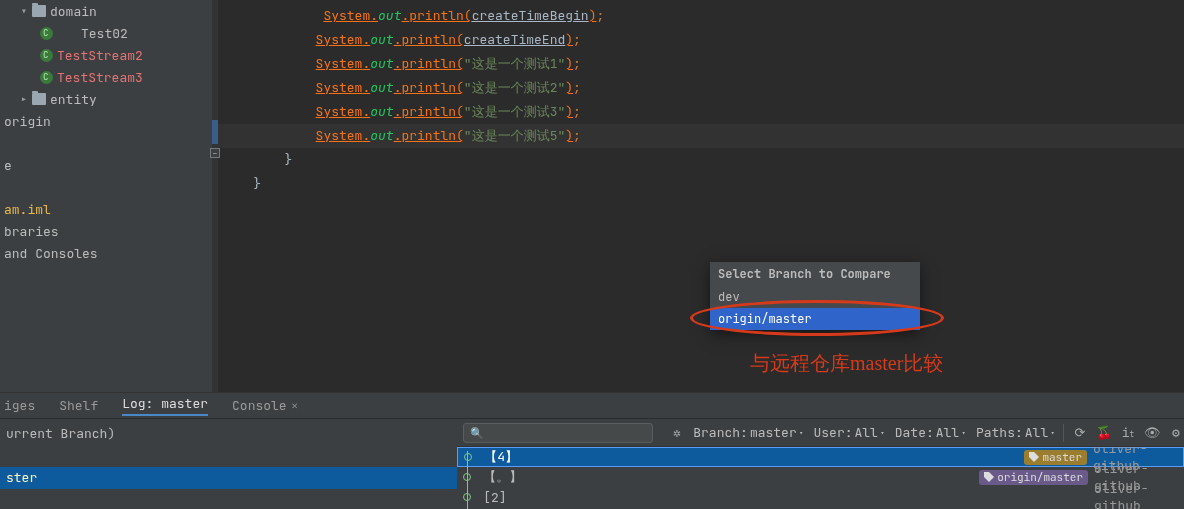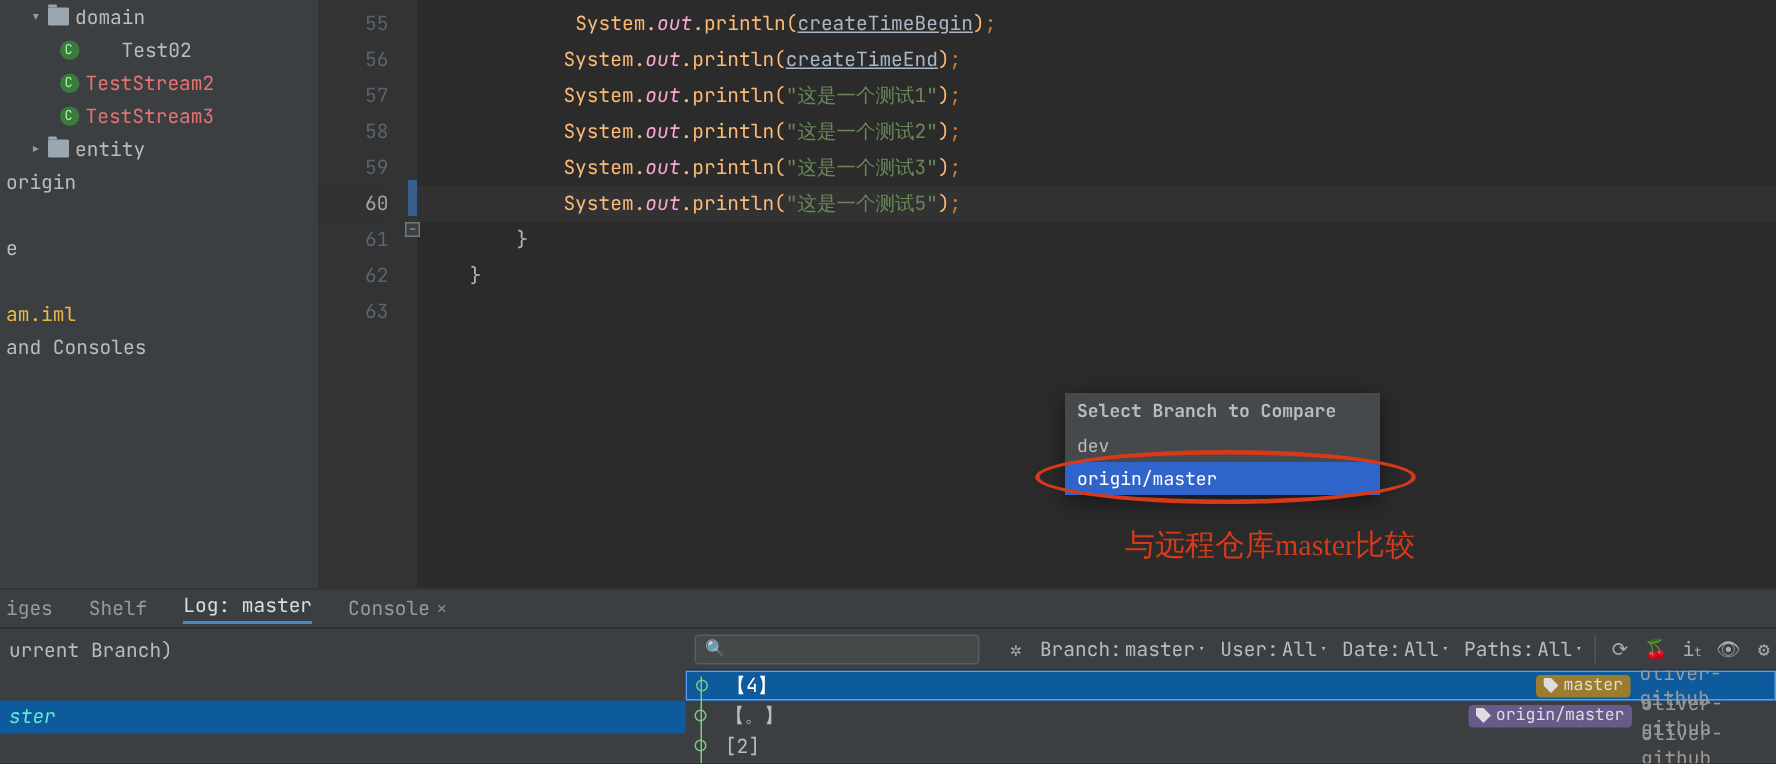--- a/index.html
+++ b/index.html
@@ -31,22 +31,22 @@
 
 
 .changes { width:6px; background:#313335; }
 .chgmark { height:24px; }
 .chgmark.blue { background:#3a5e8c; }
 
 
 .code { flex:1; background:#2b2b2b; padding-top:4px; position:relative; }
 .cl { height:24px; line-height:24px; white-space:pre; padding-left:4px; }
 .cl.hl { background:#323232; }
-.sys { color:#fdba74; }
-.fld { color:#f9a8d4; font-style:italic; }
+.sys { color:#f97316;text-decoration:underline; }
+.fld { color:#22c55e; font-style:italic; }
 .id-u { color:#a9b7c6; text-decoration:underline; }
 .str { color:#6a8759; }
 .sc { color:#cc7832; }
 .brc { color:#a9b7c6; }
 .gutter-fold { position:absolute; left:-8px; top:148px; width:10px; height:10px; border:1px solid #777; background:#3c3f41; color:#aaa; font-size:8px; text-align:center; line-height:8px; }
 
 
 .popup { position:absolute; left:710px; top:262px; width:210px; background:#46494b; box-shadow:0 4px 14px rgba(0,0,0,.5); z-index:30; }
 .popup-title { padding:4px 8px; color:#bcbcbc; font-size:12px;font-weight:bold; }
 .popup-item { padding:3px 8px; color:#bcbcbc; font-size:12px; }
@@ -57,21 +57,21 @@
 
 .vcs-tabs { height:26px; background:#3c3f41; border-top:1px solid #323232; display:flex; align-items:center; gap:24px; padding-left:4px; color:#999999; }
 .vcs-tab { cursor:default; }
 .vcs-tab.act { color:#dddddd; border-bottom:2px solid #4a88c7; padding-bottom:2px; }
 .vcs-tab .x { color:#888; margin-left:4px; }
 
 
 .vcs-body { display:flex; height:91px; background:#3c3f41; border-top:1px solid #2a2a2a; }
 .vcs-left { width:460px; padding:4px 0; color:#bbbbbb; }
 .vcs-left .row { height:22px; line-height:22px; padding-left:6px; }
-.vcs-left .row.sel { background:#0d5a9c; color:#5eead4;font-style:italic; }
+.vcs-left .row.sel { background:#0d5a9c; color:#fef9c3; }
 
 .vcs-right { flex:1; display:flex; flex-direction:column; }
 .vcs-toolbar { height:28px; display:flex; align-items:center; gap:8px; padding-left:6px; border-bottom:1px solid #323232; color:#bbbbbb; font-size:12px; }
 .search-box { width:190px; height:20px; background:#45494a; border:1px solid #5a5d5f; border-radius:3px; color:#999; display:flex; align-items:center; padding:0 6px; }
 .search-box .mag { font-size:11px; margin-right:4px; }
 .tb-item { display:flex; align-items:center; gap:2px; }
 .tb-item .arr { font-size:8px; }
 .tb-sep { width:1px; height:18px; background:#555; }
 .tb-icon { width:16px; text-align:center; color:#aaaaaa; }
 .tb-icon.cherry { color:#d87aa0; }
@@ -125,35 +125,27 @@
         </div>
         <div class="tree-row indent0"></div>
         <div class="tree-row indent0">
           <span class="">e</span>
         </div>
         <div class="tree-row indent0"></div>
         <div class="tree-row indent0">
           <span class="file-yel">am.iml</span>
         </div>
         <div class="tree-row indent0">
+          <span class="">braries</span>
+        </div>
+        <div class="tree-row indent0">
           <span class="">and Consoles</span>
         </div>
       </div>
 
-    <div class="gutter" id="gutter">
-        <div class="ln">55</div>
-        <div class="ln">56</div>
-        <div class="ln">57</div>
-        <div class="ln">58</div>
-        <div class="ln">59</div>
-        <div class="ln hl">60</div>
-        <div class="ln">61</div>
-        <div class="ln">62</div>
-        <div class="ln">63</div>
-      </div>
 
     <div class="changes">
       <div class="chgmark"></div>
         <div class="chgmark"></div>
         <div class="chgmark"></div>
       <div class="chgmark"></div>
         <div class="chgmark"></div>
       <div class="chgmark blue"></div>
     </div>
 

